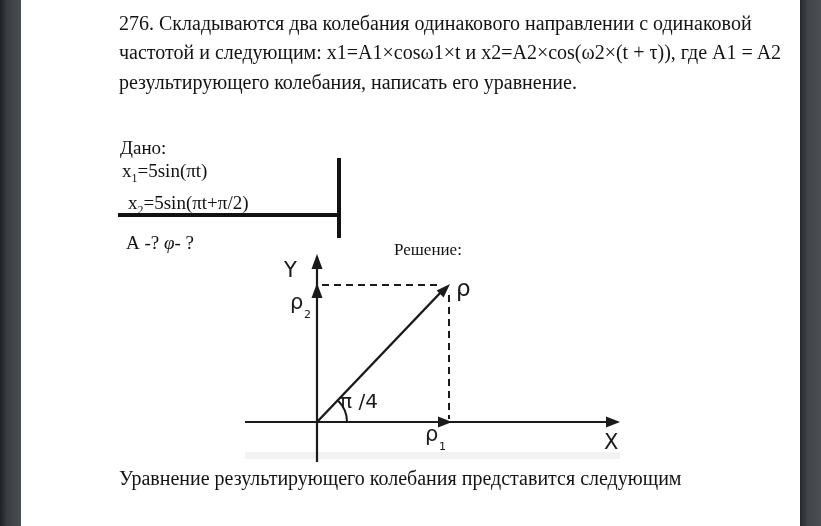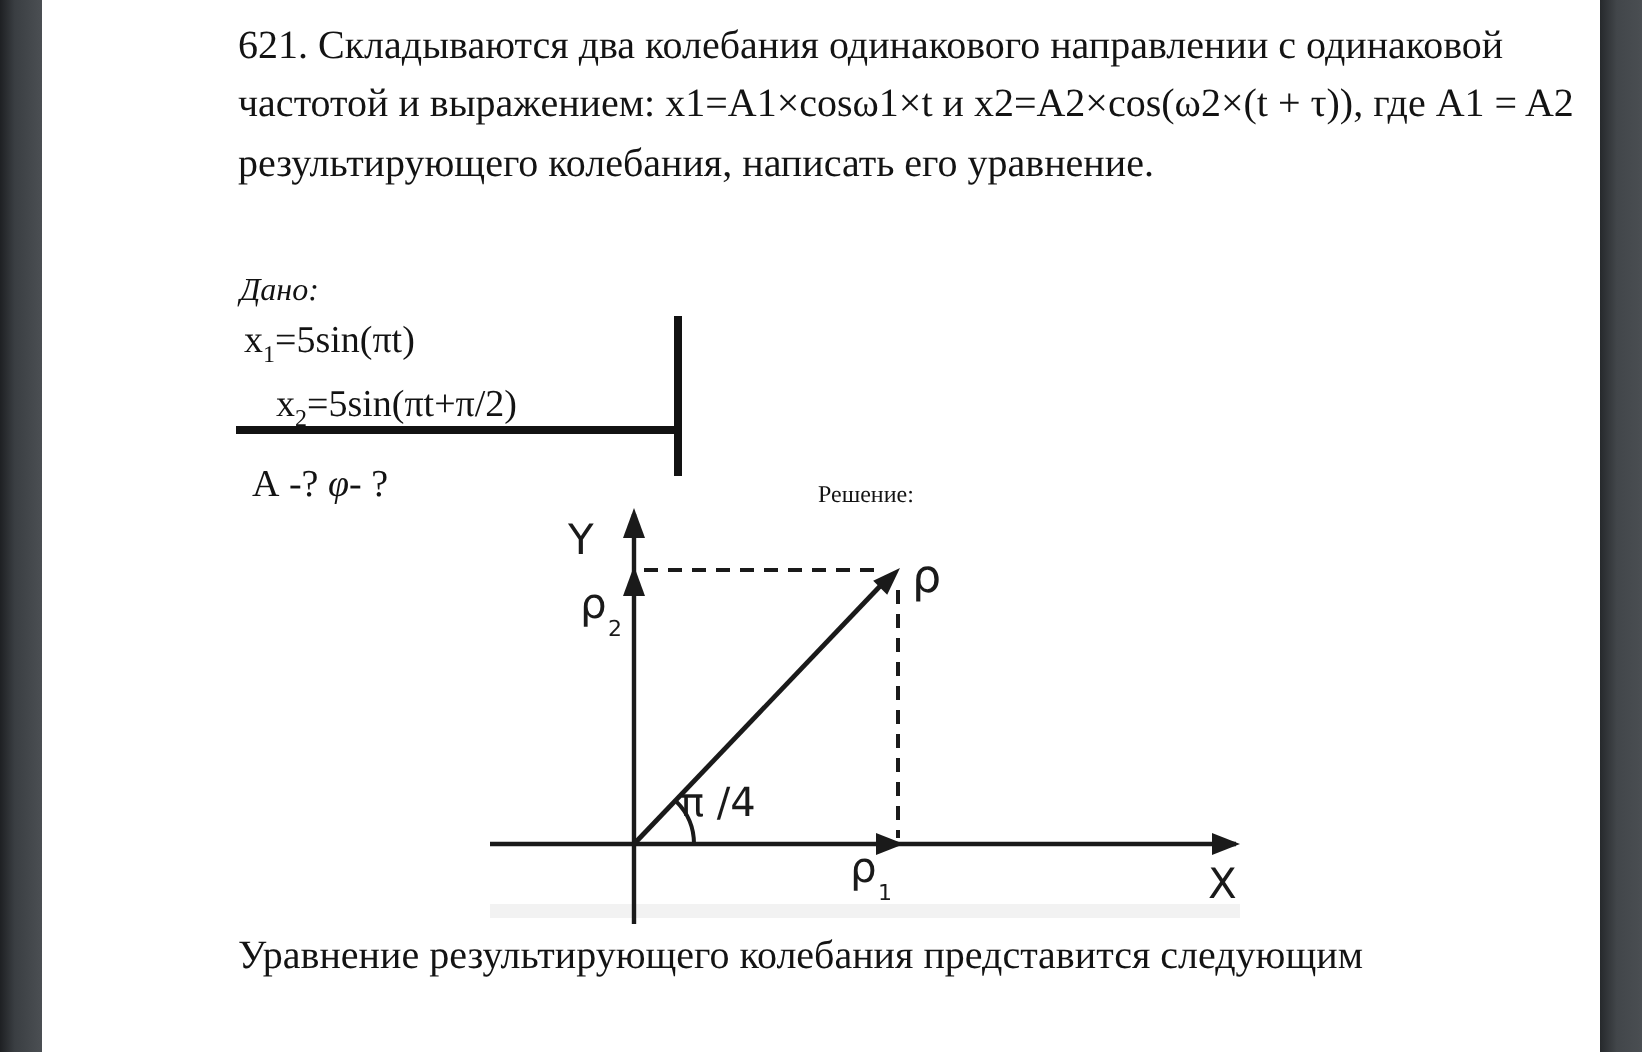--- a/index.html
+++ b/index.html
@@ -7,40 +7,40 @@
     width:821px;height:526px;position:relative;overflow:hidden;
     background:#ffffff;color:#131313;
     font-family:"Liberation Serif","DejaVu Serif",serif;
   }
   .edge{position:absolute;top:0;height:526px;width:21px;}
   .edge-left{left:0;background:linear-gradient(to right,#1e2023 0%,#3a3e42 35%,#4b4f53 100%);}
   .edge-right{left:800px;background:linear-gradient(to right,#26292c 0%,#42464a 40%,#4a4e52 100%);}
   .para{position:absolute;left:119px;top:9px;font-size:20px;line-height:29.4px;white-space:nowrap;}
   sup{font-size:12px;}
   sub{font-size:12px;}
-  .given-title{position:absolute;left:120px;top:137px;font-size:16px;white-space:nowrap;font-style:italic;}
+  .given-title{position:absolute;left:120px;top:137px;font-size:19px;white-space:nowrap;}
   .given-eq1{position:absolute;left:122px;top:160px;font-size:19px;white-space:nowrap;}
-  .given-eq2{position:absolute;left:128px;top:192px;font-size:19px;white-space:nowrap;margin-left:10px;}
+  .given-eq2{position:absolute;left:128px;top:192px;font-size:19px;white-space:nowrap;}
   .given-hline{position:absolute;left:118px;top:213px;width:221px;height:4px;background:#121212;}
   .given-vline{position:absolute;left:337px;top:158px;width:4px;height:80px;background:#121212;}
   .given-q{position:absolute;left:126px;top:232px;font-size:19px;white-space:nowrap;}
-  .solution-label{position:absolute;left:394px;top:240px;font-size:12px;white-space:nowrap;margin-left:15px;}
+  .solution-label{position:absolute;left:394px;top:240px;font-size:17px;white-space:nowrap;}
   .diagram{position:absolute;left:180px;top:233px;width:480px;height:235px;}
   .footer{position:absolute;left:119px;top:464px;font-size:20px;line-height:29.4px;white-space:nowrap;}
   svg text{font-family:"DejaVu Sans","Liberation Sans",sans-serif;fill:#1a1a1a;}
 </style>
 </head>
 <body>
 
 <div class="edge edge-left"></div>
 <div class="edge edge-right"></div>
 
 <div class="para">
-  <div>621. Складываются два колебания одинакового направлении с одинаковой</div>
-  <div>частотой и выражением: x1=A1×cosω1×t и x2=A2×cos(ω2×(t + τ)), где A1 = A2</div>
+  <div>276. Складываются два колебания одинакового направлении с одинаковой</div>
+  <div>частотой и следующим: x1=A1×cosω1×t и x2=A2×cos(ω2×(t + τ)), где A1 = A2</div>
   <div>результирующего колебания, написать его уравнение.</div>
 </div>
 
 <div class="given-title">Дано:</div>
 <div class="given-eq1"><span>x</span><sub>1</sub><span>=5sin(πt)</span></div>
 <div class="given-eq2"><span>x</span><sub>2</sub><span>=5sin(πt+π/2)</span></div>
 <div class="given-hline"></div>
 <div class="given-vline"></div>
 <div class="given-q"><span>А -? </span><i>φ</i><span>- ?</span></div>
 

